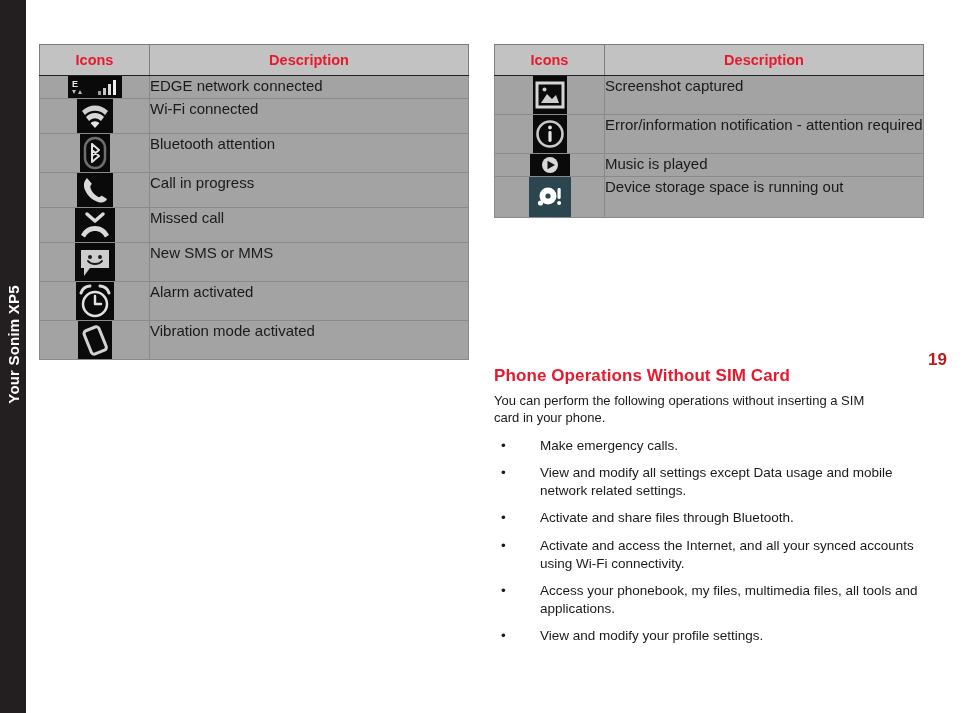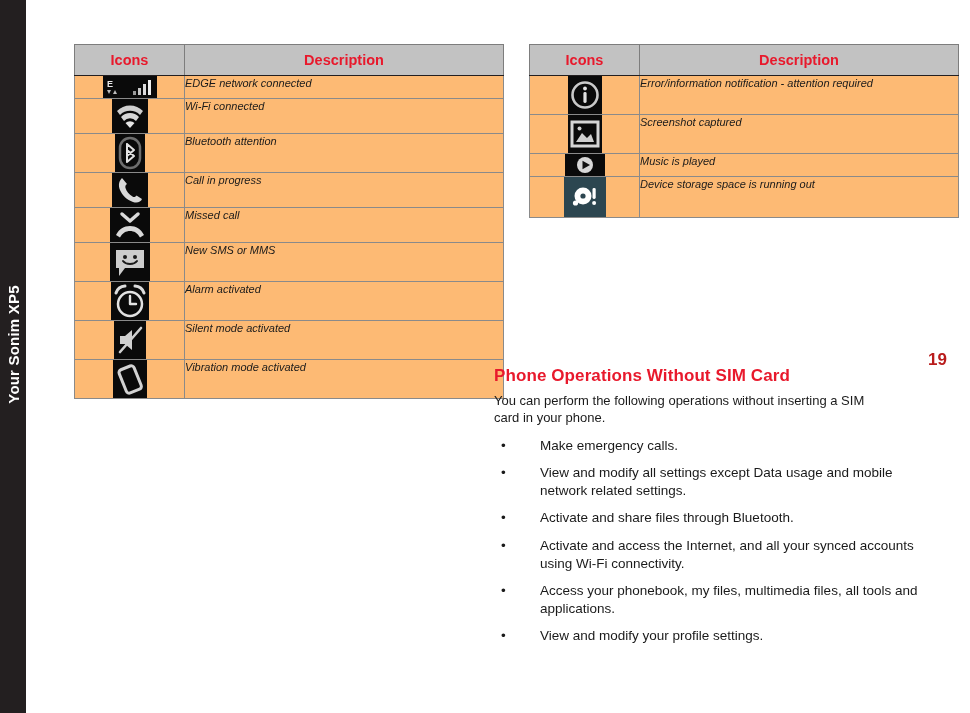--- a/index.html
+++ b/index.html
@@ -49,22 +49,21 @@
     font-size: 17px;
     font-weight: bold;
     font-family: "Liberation Sans Narrow", "Liberation Sans", sans-serif;
   }
 
   
   .icon-table {
     position: absolute;
     border-collapse: collapse;
     table-layout: fixed;
-    background: #fdba74;
-    margin-left: 35px;
+    background: #a3a3a3;
   }
   #table-left  { left: 39px;  top: 44px; width: 429px; }
   #table-right { left: 494px; top: 44px; width: 429px; }
 
   .icon-table th {
     background: #c2c2c2;
     color: #e8192c;
     font-size: 14.5px;
     font-weight: bold;
     text-align: center;
@@ -80,25 +79,24 @@
   .col-icon  { width: 110px; }
   .col-desc  { width: 319px; }
 
   .cell-icon {
     text-align: center;
     vertical-align: middle !important;
     padding: 7px 0;
   }
   .cell-desc {
     padding: 7px 8px 7px 10px;
-    font-size: 11px;
+    font-size: 15px;
     color: #1a1a1a;
     line-height: 1.28;
     vertical-align: top;
-    font-style: italic;
   }
 
   
   .glyph {
     display: inline-block;
     background: #050505;
     position: relative;
     vertical-align: middle;
     line-height: 0;
   }
@@ -267,32 +265,20 @@
               <path d="M5 11 A10 10 0 0 1 14 4" fill="none" stroke="#dcdcdc" stroke-width="3" stroke-linecap="round"></path>
               <path d="M33 11 A10 10 0 0 0 24 4" fill="none" stroke="#dcdcdc" stroke-width="3" stroke-linecap="round"></path>
               <circle cx="19" cy="22" r="12" fill="none" stroke="#e2e2e2" stroke-width="2.5"></circle>
               <path d="M19 14 V22 H25" fill="none" stroke="#e2e2e2" stroke-width="2.4" stroke-linecap="round" stroke-linejoin="round"></path>
             </svg>
           </span>
         </td>
         <td class="cell-desc">Alarm activated</td>
       </tr>
 
-      <tr>
-        <td class="cell-icon">
-          <span class="glyph">
-            <svg width="32" height="38" viewBox="0 0 32 38">
-              <rect width="32" height="38" fill="#0a0a0a"></rect>
-              <path d="M6 15 H11 L18 9 V29 L11 23 H6 Z" fill="#cfcfcf"></path>
-              <line x1="6" y1="31" x2="27" y2="7" stroke="#cfcfcf" stroke-width="2.6" stroke-linecap="round"></line>
-            </svg>
-          </span>
-        </td>
-        <td class="cell-desc">Silent mode activated</td>
-      </tr>
 
       <tr>
         <td class="cell-icon">
           <span class="glyph">
             <svg width="34" height="38" viewBox="0 0 34 38">
               <rect width="34" height="38" fill="#0a0a0a"></rect>
               <g transform="rotate(-22 17 19)">
                 <rect x="9" y="7" width="16" height="25" rx="3" fill="none" stroke="#d2d2d2" stroke-width="3"></rect>
               </g>
             </svg>
@@ -315,41 +301,41 @@
       </tr>
     </thead>
     <tbody>
 
 
       <tr>
         <td class="cell-icon">
           <span class="glyph">
             <svg width="34" height="38" viewBox="0 0 34 38">
               <rect width="34" height="38" fill="#0a0a0a"></rect>
+              <rect x="4" y="7" width="26" height="24" fill="none" stroke="#d5d5d5" stroke-width="3"></rect>
+              <path d="M8 27 L14 18 L19 23 L23 19 L26 27 Z" fill="#cfcfcf"></path>
+              <circle cx="11.5" cy="13.5" r="2" fill="#cfcfcf"></circle>
+            </svg>
+          </span>
+        </td>
+        <td class="cell-desc">Screenshot captured</td>
+      </tr>
+
+      <tr>
+        <td class="cell-icon">
+          <span class="glyph">
+            <svg width="34" height="38" viewBox="0 0 34 38">
+              <rect width="34" height="38" fill="#0a0a0a"></rect>
               <circle cx="17" cy="19" r="12.5" fill="none" stroke="#c9c9c9" stroke-width="2.6"></circle>
               <circle cx="17" cy="12.5" r="1.9" fill="#e2e2e2"></circle>
               <rect x="15.4" y="16" width="3.2" height="11" rx="1.4" fill="#e2e2e2"></rect>
             </svg>
           </span>
         </td>
         <td class="cell-desc">Error/information notification - attention required</td>
-      </tr>
-
-      <tr>
-        <td class="cell-icon">
-          <span class="glyph">
-            <svg width="34" height="38" viewBox="0 0 34 38">
-              <rect width="34" height="38" fill="#0a0a0a"></rect>
-              <rect x="4" y="7" width="26" height="24" fill="none" stroke="#d5d5d5" stroke-width="3"></rect>
-              <path d="M8 27 L14 18 L19 23 L23 19 L26 27 Z" fill="#cfcfcf"></path>
-              <circle cx="11.5" cy="13.5" r="2" fill="#cfcfcf"></circle>
-            </svg>
-          </span>
-        </td>
-        <td class="cell-desc">Screenshot captured</td>
       </tr>
 
       <tr>
         <td class="cell-icon">
           <span class="glyph">
             <svg width="40" height="22" viewBox="0 0 40 22">
               <rect width="40" height="22" fill="#0a0a0a"></rect>
               <circle cx="20" cy="11" r="8" fill="#d8d8d8"></circle>
               <path d="M17.5 6.8 L25 11 L17.5 15.2 Z" fill="#111111"></path>
             </svg>

